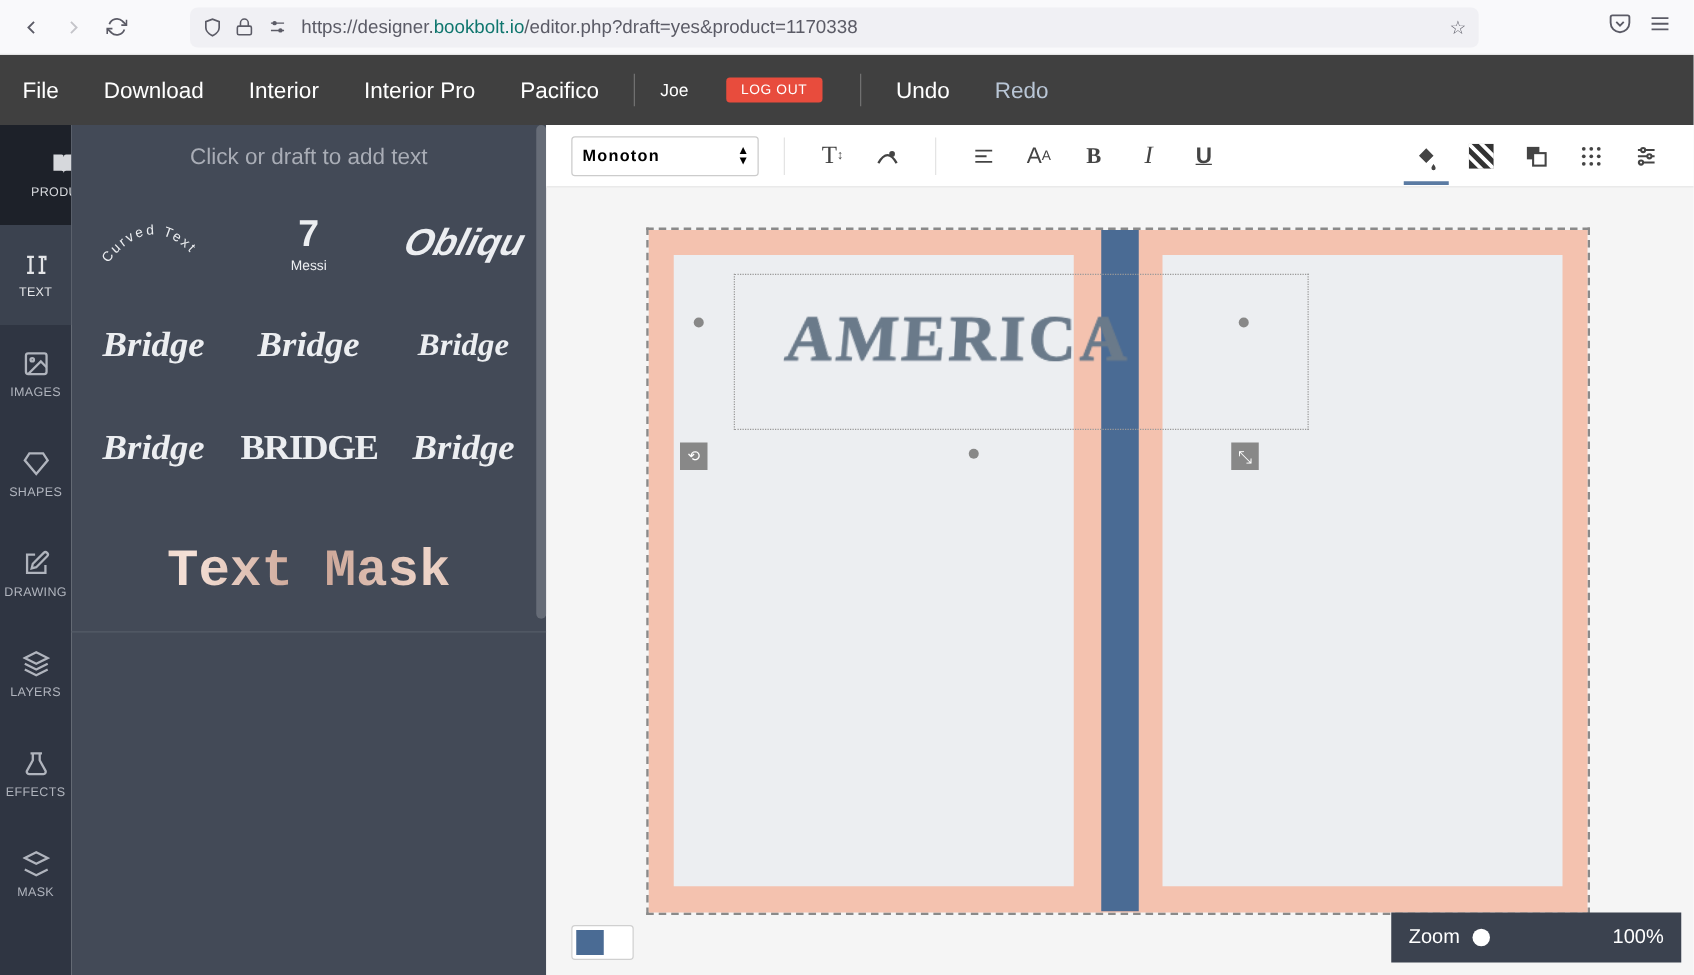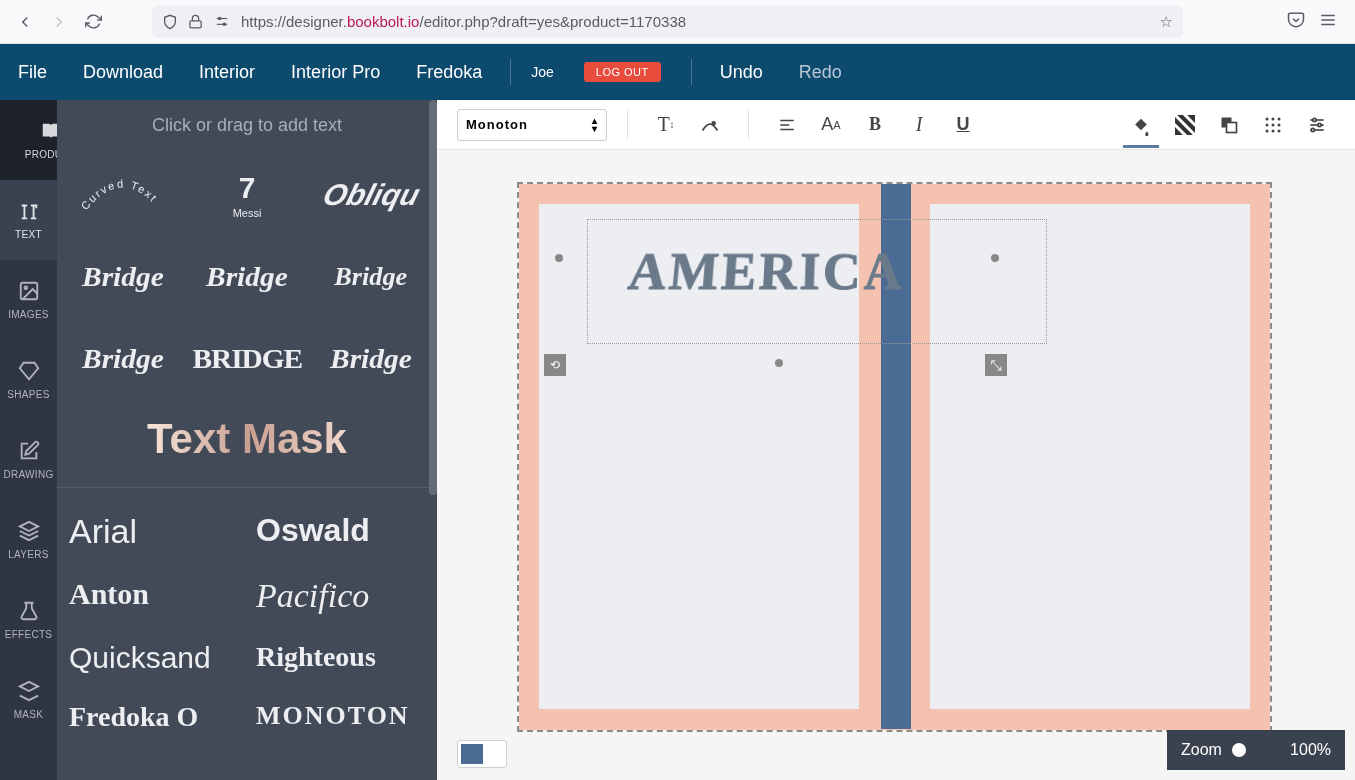--- a/index.html
+++ b/index.html
@@ -3,25 +3,25 @@
 <meta charset="utf-8">
 <style>
   * { margin: 0; padding: 0; box-sizing: border-box; font-family: -apple-system, BlinkMacSystemFont, "Segoe UI", Arial, sans-serif; }
   body { width: 1355px; height: 780px; overflow: hidden; background: #fff; }
 
   
   .browser-bar { height: 44px; background: #f9f9fb; display: flex; align-items: center; padding: 0 10px; border-bottom: 1px solid #e5e5e5; gap: 4px; }
   .bb-btn { width: 30px; height: 30px; display:flex; align-items:center; justify-content:center; color:#5b5b66; border-radius:4px; }
   .bb-btn.disabled { color:#c4c4c9; }
   .url-bar { flex:1; height:32px; background:#f0f0f4; border-radius:6px; margin:0 100px 0 40px; display:flex; align-items:center; padding:0 10px; gap:10px; color:#5b5b66; font-size:15px; }
-  .url-bar .domain { color:#be185d;margin-top:44px; }
+  .url-bar .domain { color:#0f766e;margin-top:44px; }
   .url-right { display:flex; gap:14px; margin-right:8px; color:#5b5b66; }
 
   
-  .menu-bar { height:56px; background:#0c4a6e; display:flex; align-items:center; color:#fff; font-size:18px; }
+  .menu-bar { height:56px; background:#404040; display:flex; align-items:center; color:#fff; font-size:18px; }
   .menu-item { padding:0 18px; height:56px; display:flex; align-items:center; cursor:pointer; }
   .menu-item.active { background:#21a89a; padding:0 22px; }
   .menu-sep { width:1px; height:26px; background:rgba(255,255,255,0.25); margin:0 10px; }
   .user { font-size:14px; padding:0 10px; }
   .logout { background:#e84c3d; color:#fff; font-size:11px; letter-spacing:0.5px; padding:4px 12px; border-radius:3px; margin:0 20px; }
   .menu-item.disabled { color:#b9c6d6; }
 
   
   .main { display:flex; height:680px; }
 
@@ -37,23 +37,23 @@
   .panel-scroll { position:absolute; right:0; top:0; width:8px; height:395px; background:#666c77; border-radius:4px; }
   .panel-header { height:50px; display:flex; align-items:center; justify-content:center; color:#a9adb6; font-size:18px; border-bottom:none;}
   .style-grid { display:grid; grid-template-columns: repeat(3, 1fr); gap:4px; padding:6px; }
   .style-cell { height:78px; display:flex; flex-direction:column; align-items:center; justify-content:center; color:#eceef1; }
   .style-cell .big { font-size:30px; font-weight:800; }
   .style-cell .small { font-size:11px; margin-top:2px; }
   .bridge { font-family: Georgia, serif; font-weight:900; font-size:28px; transform:scaleX(1.05); font-style:italic;}
   .bridge.sm { font-size:25px; }
   .oblique { font-weight:900; font-size:30px; transform:skewX(-15deg); font-style:italic;}
 
-  .text-mask-row { height:80px; display:flex; align-items:center; justify-content:center; font-family: Liberation Sans, sans-serif; font-size:42px; font-weight:700;
+  .text-mask-row { height:80px; display:flex; align-items:center; justify-content:center; font-family: Liberation Mono, monospace; font-size:42px; font-weight:700;
     background:linear-gradient(90deg,#d8b8a8,#f5e1d7,#c8a091,#eed4c8,#b58f80);
-    -webkit-background-clip:text; background-clip:text; color:transparent; margin:4px 0 12px; border-bottom:1px solid #555c68; padding-bottom:18px;}
+    -webkit-background-clip:text; background-clip:text; color:transparent; margin:22px 0 12px; border-bottom:1px solid #555c68; padding-bottom:18px;}
   
   .font-list { display:grid; grid-template-columns: 1fr 1fr; padding:4px 8px 0; row-gap:10px; column-gap:10px;}
   .font-item { font-size:28px; color:#eceef1; padding:8px 4px; white-space:nowrap; overflow:hidden; }
   .f-arial { font-family: Arial; font-size:34px;}
   .f-oswald { font-family: Arial; font-weight:700; font-size:32px;}
   .f-anton { font-family: Arial Black; font-weight:900; font-size:30px;}
   .f-pacifico { font-family: 'Brush Script MT', cursive; font-size:34px; font-style:italic;}
   .f-quicksand { font-family: Arial; font-size:30px; font-weight:300;}
   .f-righteous { font-family: Arial Black; font-weight:900; font-size:28px;}
   .f-fredoka { font-family: Arial Black; font-weight:900; font-size:28px;}
@@ -85,21 +85,21 @@
   .h-tc { left:256px; top:175px;}
   
   .rot-handle { position:absolute; left:25px; top:170px; width:22px; height:22px; background:#888; display:flex;align-items:center;justify-content:center;color:#fff;font-size:12px;}
   .res-handle { position:absolute; left:466px; top:170px; width:22px; height:22px; background:#888; color:#fff; display:flex;align-items:center;justify-content:center;font-size:14px;}
 
   .america-text { font-family: Arial Black; font-weight:900; font-size:52px; letter-spacing:3px; color:#6a7a8a;
     -webkit-text-stroke: 1px #6a7a8a;
     transform: perspective(300px) rotateX(8deg) skewX(-3deg);
     position:absolute; left:70px; top:38px; white-space:nowrap;}
   
-  .zoom-bar { position:absolute; right:10px; bottom:10px; height:40px; width:178px; background:#3b424f; color:#fff; display:flex; align-items:center; padding:0 14px; gap:10px; font-size:16px;justify-content:flex-end;}
+  .zoom-bar { position:absolute; right:10px; bottom:10px; height:40px; width:232px; background:#3b424f; color:#fff; display:flex; align-items:center; padding:0 14px; gap:10px; font-size:16px;justify-content:flex-end;}
   .zoom-ball { width:14px; height:14px; background:#fff; border-radius:50%;}
   .zoom-val { margin-left:auto;}
 
   .color-swatch { position:absolute; left:20px; bottom:12px; width:50px; height:28px; background:#fff; border:1px solid #d0d0d0; border-radius:3px; display:flex; align-items:center; padding:3px;}
   .color-swatch .c { width:22px; height:20px; background:#4a6b94;}
 </style>
 </head>
 <body>
 
 <div class="browser-bar">
@@ -147,21 +147,21 @@
           <line x1="3" y1="18" x2="21" y2="18"></line>
         </svg></span>
   </div>
 </div>
 
 <div class="menu-bar">
   <div class="menu-item">File</div>
   <div class="menu-item">Download</div>
   <div class="menu-item">Interior</div>
   <div class="menu-item">Interior Pro</div>
-  <div class="menu-item">Fredoka</div>
+  <div class="menu-item">Pacifico</div>
   <div class="menu-sep"></div>
   <div class="user">Joe</div>
   <div class="logout">LOG OUT</div>
   <div class="menu-sep"></div>
   <div class="menu-item">Undo</div>
   <div class="menu-item disabled">Redo</div>
 </div>
 
 <div class="main">
 
@@ -216,21 +216,21 @@
       <svg viewBox="0 0 24 24" fill="none" stroke="currentColor" stroke-width="2">
           <polygon points="12 2 2 7 12 12 22 7 12 2"></polygon>
           <polyline points="2 17 12 22 22 17"></polyline>
         </svg>
       <span>MASK</span>
     </div>
   </div>
 
   <div class="text-panel">
     <div class="panel-scroll"></div>
-    <div class="panel-header">Click or drag to add text</div>
+    <div class="panel-header">Click or draft to add text</div>
     <div class="style-grid">
       <div class="style-cell">
         <svg width="100" height="50" viewBox="0 0 100 50">
             <path id="curve1" d="M10,45 Q50,-10 90,45" fill="none"></path>
             <text font-size="11" fill="#eceef1" letter-spacing="2"><textPath href="#curve1" startOffset="5">Curved Text</textPath></text>
           </svg>
       </div>
       <div class="style-cell">
         <span class="big">7</span>
         <span class="small">Messi</span>
@@ -251,30 +251,20 @@
           <span class="bridge">Bridge</span>
         </div>
       <div class="style-cell">
           <span class="bridge" style="font-style:normal; letter-spacing:-1px;">BRIDGE</span>
         </div>
       <div class="style-cell">
           <span class="bridge">Bridge</span>
         </div>
     </div>
     <div class="text-mask-row">Text Mask</div>
-    <div class="font-list">
-      <div class="font-item f-arial">Arial</div>
-      <div class="font-item f-oswald">Oswald</div>
-      <div class="font-item f-anton">Anton</div>
-      <div class="font-item f-pacifico">Pacifico</div>
-      <div class="font-item f-quicksand">Quicksand</div>
-      <div class="font-item f-righteous">Righteous</div>
-      <div class="font-item f-fredoka">Fredoka O</div>
-      <div class="font-item f-monoton">Monoton</div>
-    </div>
   </div>
 
   <div class="canvas-area">
     <div class="toolbar">
       <div class="font-select">
         <span style="font-size:13px;">Monoton</span>
         <span style="font-size:10px;line-height:8px;">▴<br>▾</span>
       </div>
       <div class="tb-sep"></div>
       <div class="tb-btn">

